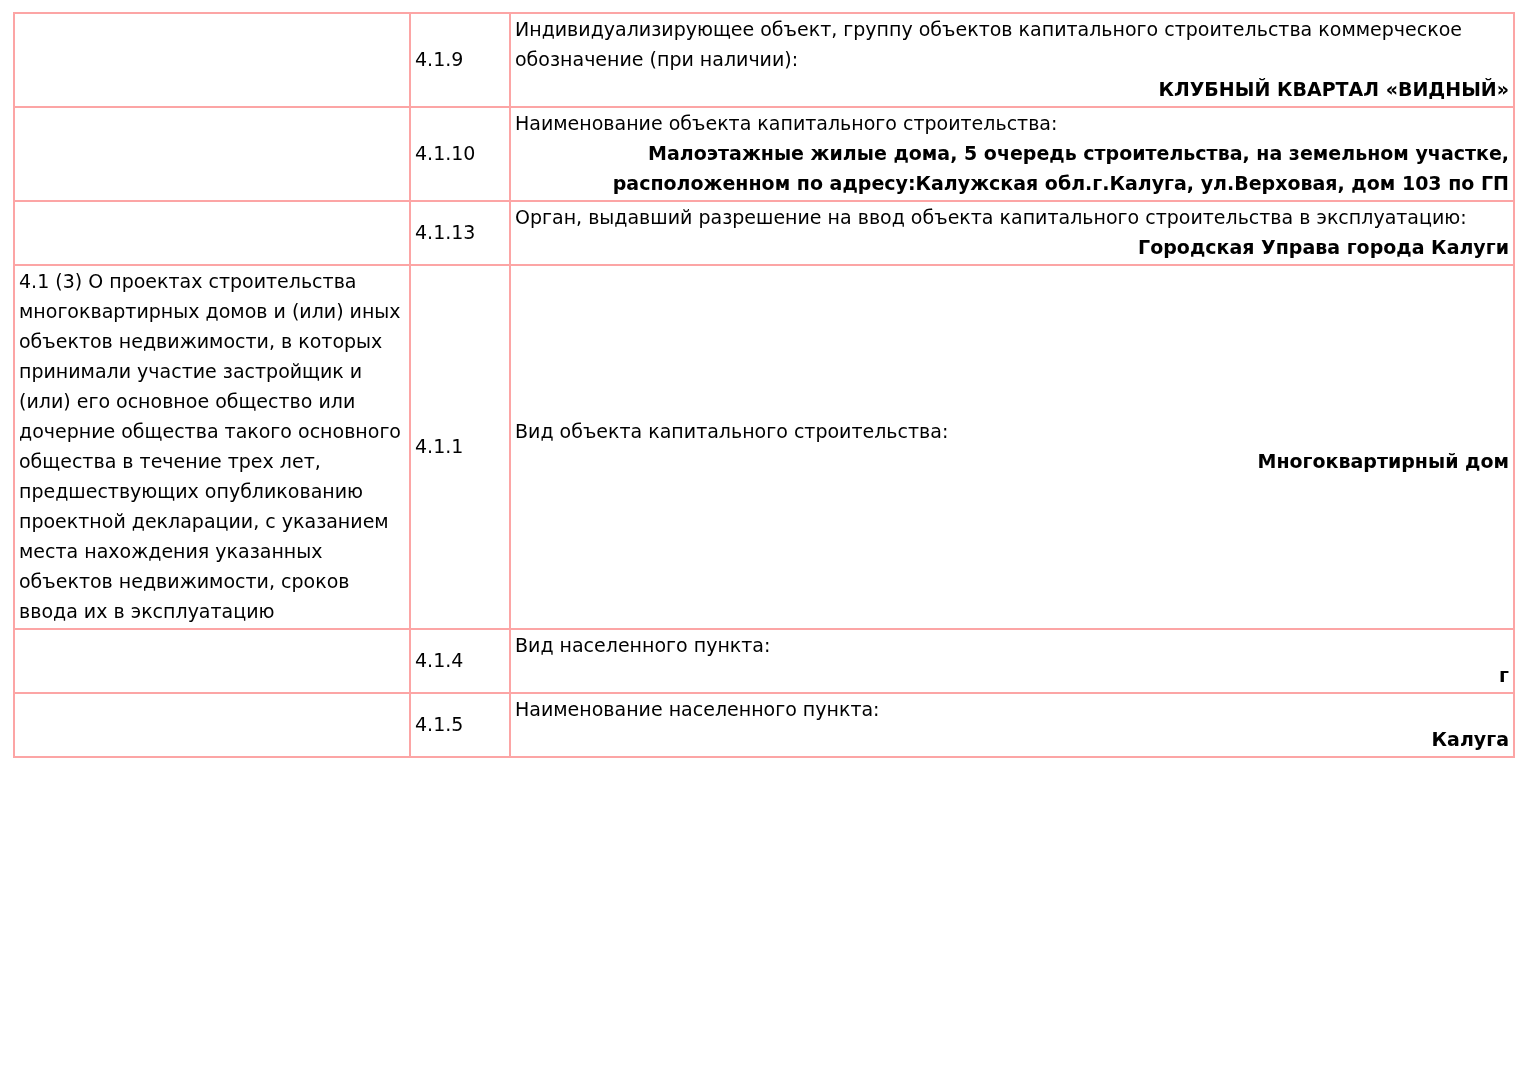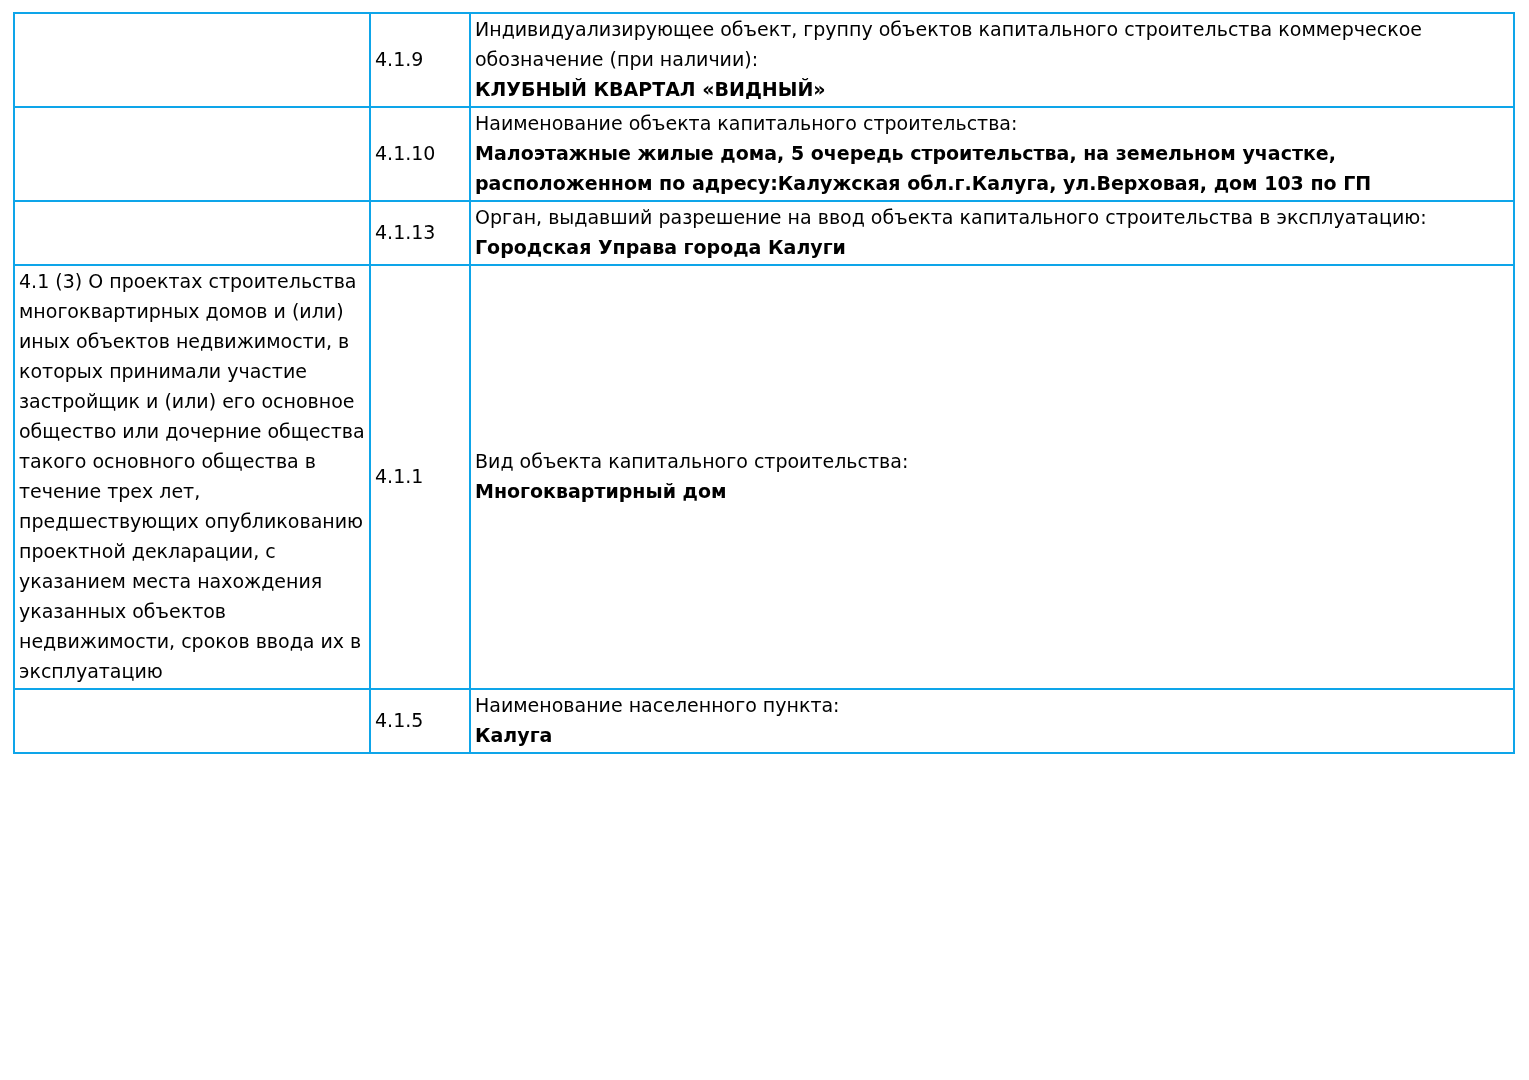--- a/index.html
+++ b/index.html
@@ -17,43 +17,44 @@
   .page {
     padding: 12px 13px;
   }
   table.decl-table {
     border-collapse: collapse;
     table-layout: fixed;
     width: 1502px;
     background: #ffffff;
   }
   td {
-    border: 2px solid #0ea5e9;
+    border: 2px solid #fca5a5;
     padding: 0 4px 2px 4px;
     line-height: 30px;
     vertical-align: middle;
     word-wrap: break-word;
     overflow-wrap: break-word;
   }
   td.col-left {
-    width: 356px;
+    width: 396px;
     vertical-align: top;
   }
   td.col-code {
     width: 100px;
     margin-left: 25px;
   }
   td.col-content {
     
   }
   .field-label {
     font-weight: normal;
   }
   .field-value {
     font-weight: bold;
+    text-align: right;
   }
 </style>
 </head>
 <body>
 
 <div class="page">
   <table class="decl-table">
     <tbody>
   <tr>
     <td class="col-left"></td>
@@ -88,20 +89,28 @@
     <td class="col-left">4.1 (3) О проектах строительства многоквартирных домов и (или) иных объектов недвижимости, в которых принимали участие застройщик и (или) его основное общество или дочерние общества такого основного общества в течение трех лет, предшествующих опубликованию проектной декларации, с указанием места нахождения указанных объектов недвижимости, сроков ввода их в эксплуатацию</td>
     <td class="col-code">4.1.1</td>
     <td class="col-content">
       <div class="field-label">Вид объекта капитального строительства:</div>
       <div class="field-value">Многоквартирный дом</div>
     </td>
   </tr>
 
 
 
+  <tr>
+    <td class="col-left"></td>
+    <td class="col-code">4.1.4</td>
+    <td class="col-content">
+      <div class="field-label">Вид населенного пункта:</div>
+      <div class="field-value">г</div>
+    </td>
+  </tr>
 
   <tr>
     <td class="col-left"></td>
     <td class="col-code">4.1.5</td>
     <td class="col-content">
       <div class="field-label">Наименование населенного пункта:</div>
       <div class="field-value">Калуга</div>
     </td>
   </tr>
 </tbody>

